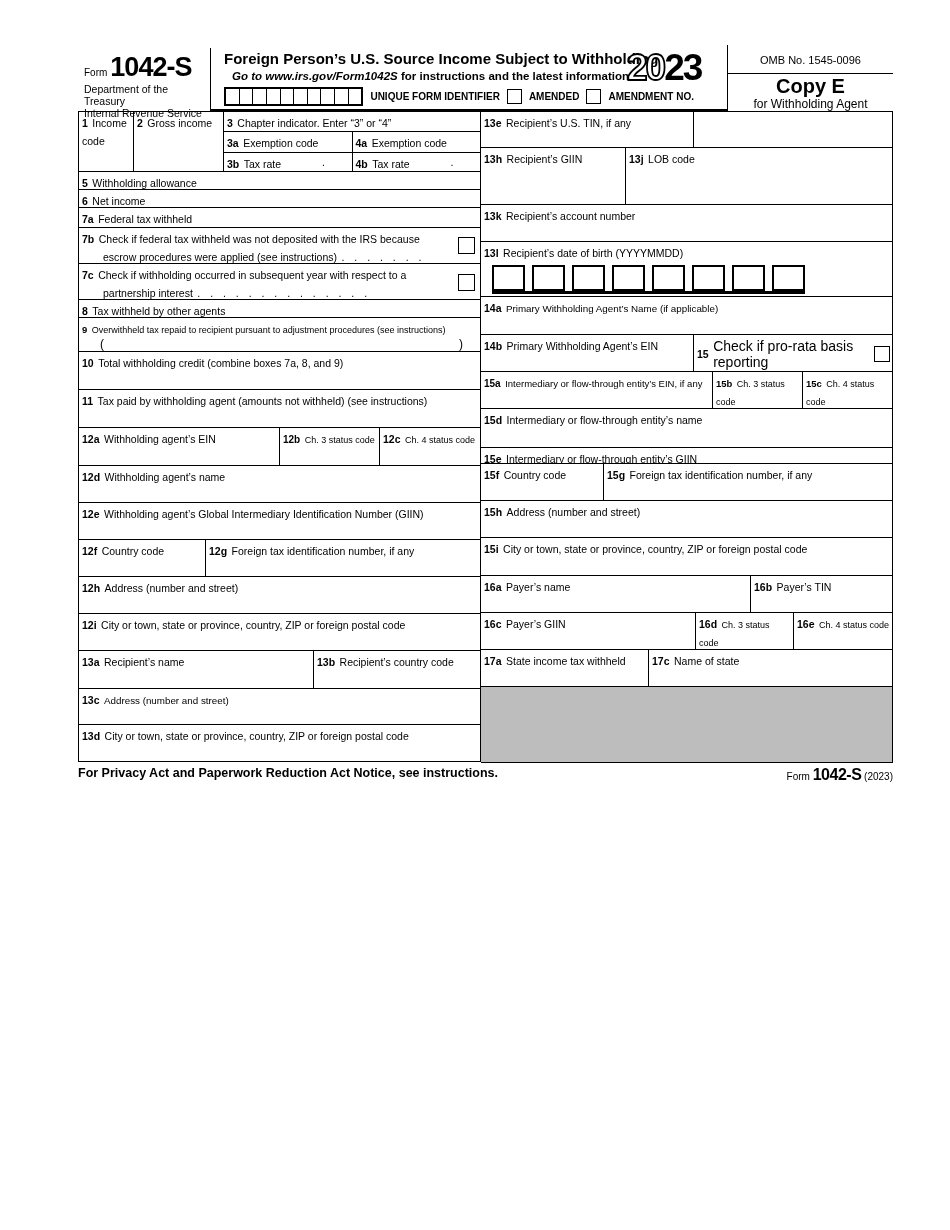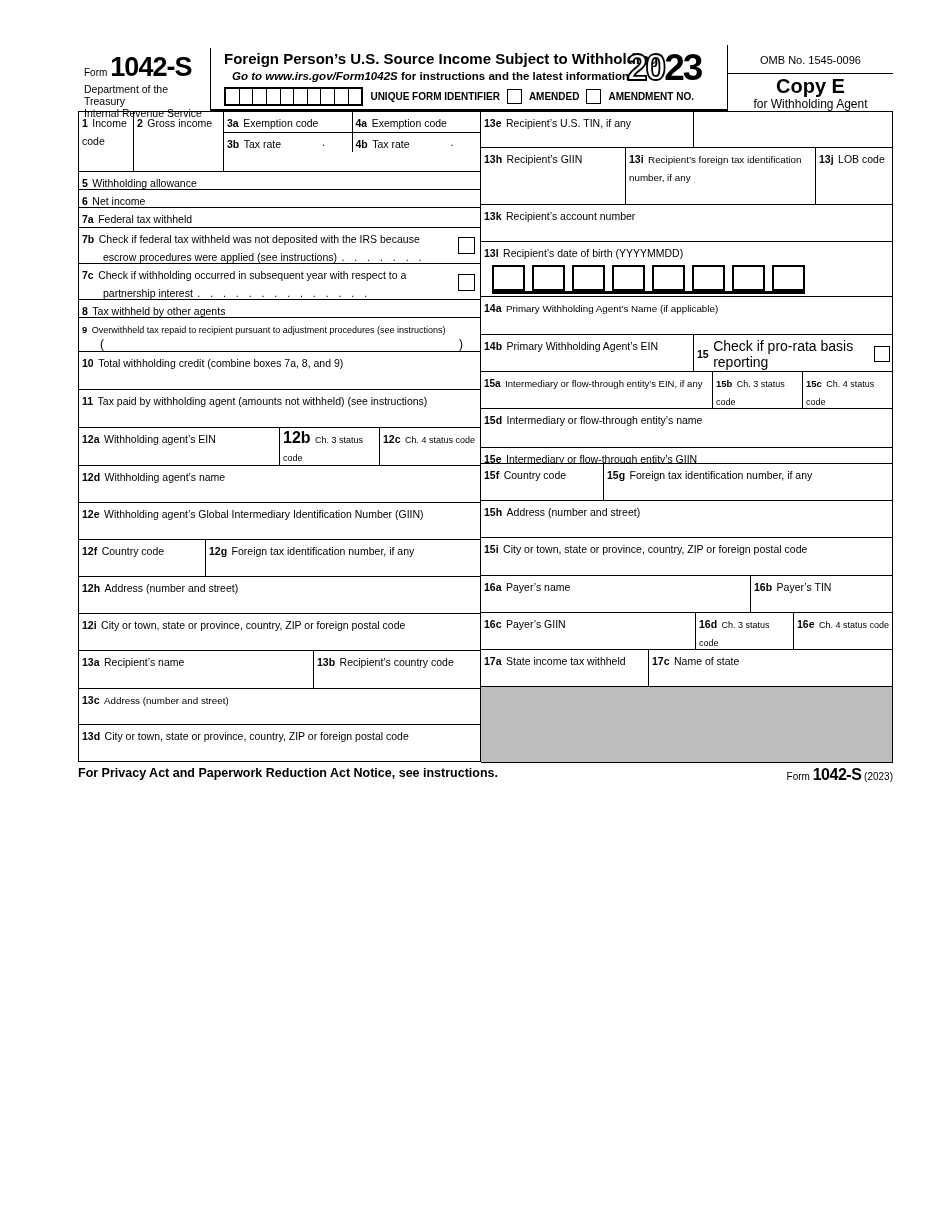--- a/index.html
+++ b/index.html
@@ -132,20 +132,24 @@
   <div class="cellrow h60">
     <div class="sub br" style="width:55px;">
       <span class="bn">1</span>
       <span class="bl">Income code</span>
     </div>
     <div class="sub br" style="width:90px;">
       <span class="bn">2</span>
       <span class="bl">Gross income</span>
     </div>
     <div style="flex:1;">
+      <div class="mini mini-bb h20">
+        <span class="bn">3</span>
+        <span class="bl">Chapter indicator.  Enter “3” or “4”</span>
+      </div>
       <div class="mini-row mini-bb h20">
         <div class="half br">
           <span class="bn">3a</span>
           <span class="bl">Exemption code</span>
         </div>
         <div class="half">
           <span class="bn">4a</span>
           <span class="bl">Exemption code</span>
         </div>
       </div>
@@ -220,21 +224,21 @@
     <span class="bn">11</span>
     <span class="bl">Tax paid by withholding agent (amounts not withheld) (see instructions)</span>
   </div>
 
   <div class="cellrow h38">
     <div class="sub br" style="width:201px;">
       <span class="bn">12a</span>
       <span class="bl">Withholding agent’s EIN</span>
     </div>
     <div class="sub br sm" style="width:100px;">
-      <span class="bn" style="font-size:16px;text-align:center;">12b</span>
+      <span class="bn" style="font-size:10px;text-align:center;">12b</span>
       <span class="bl">Ch. 3 status code</span>
     </div>
     <div class="sub sm" style="flex:1;">
       <span class="bn" style="font-size:10.5px;">12c</span>
       <span class="bl">Ch. 4 status code</span>
     </div>
   </div>
 
   <div class="cell h37">
     <span class="bn">12d</span>
@@ -307,24 +311,20 @@
         <span class="bl">Ch. 4 status code</span>
       </div>
     </div>
   </div>
 
   <div class="cellrow h57">
     <div class="sub br" style="width:145px;">
       <span class="bn">13h</span>
       <span class="bl">Recipient’s GIIN</span>
     </div>
-    <div class="sub br md" style="width:190px;">
-      <span class="bn">13i</span>
-      <span class="bl">Recipient’s foreign tax identification number, if any</span>
-    </div>
     <div class="sub" style="flex:1;">
       <span class="bn">13j</span>
       <span class="bl">LOB code</span>
     </div>
   </div>
 
   <div class="cell h37">
     <span class="bn">13k</span>
     <span class="bl">Recipient’s account number</span>
   </div>

